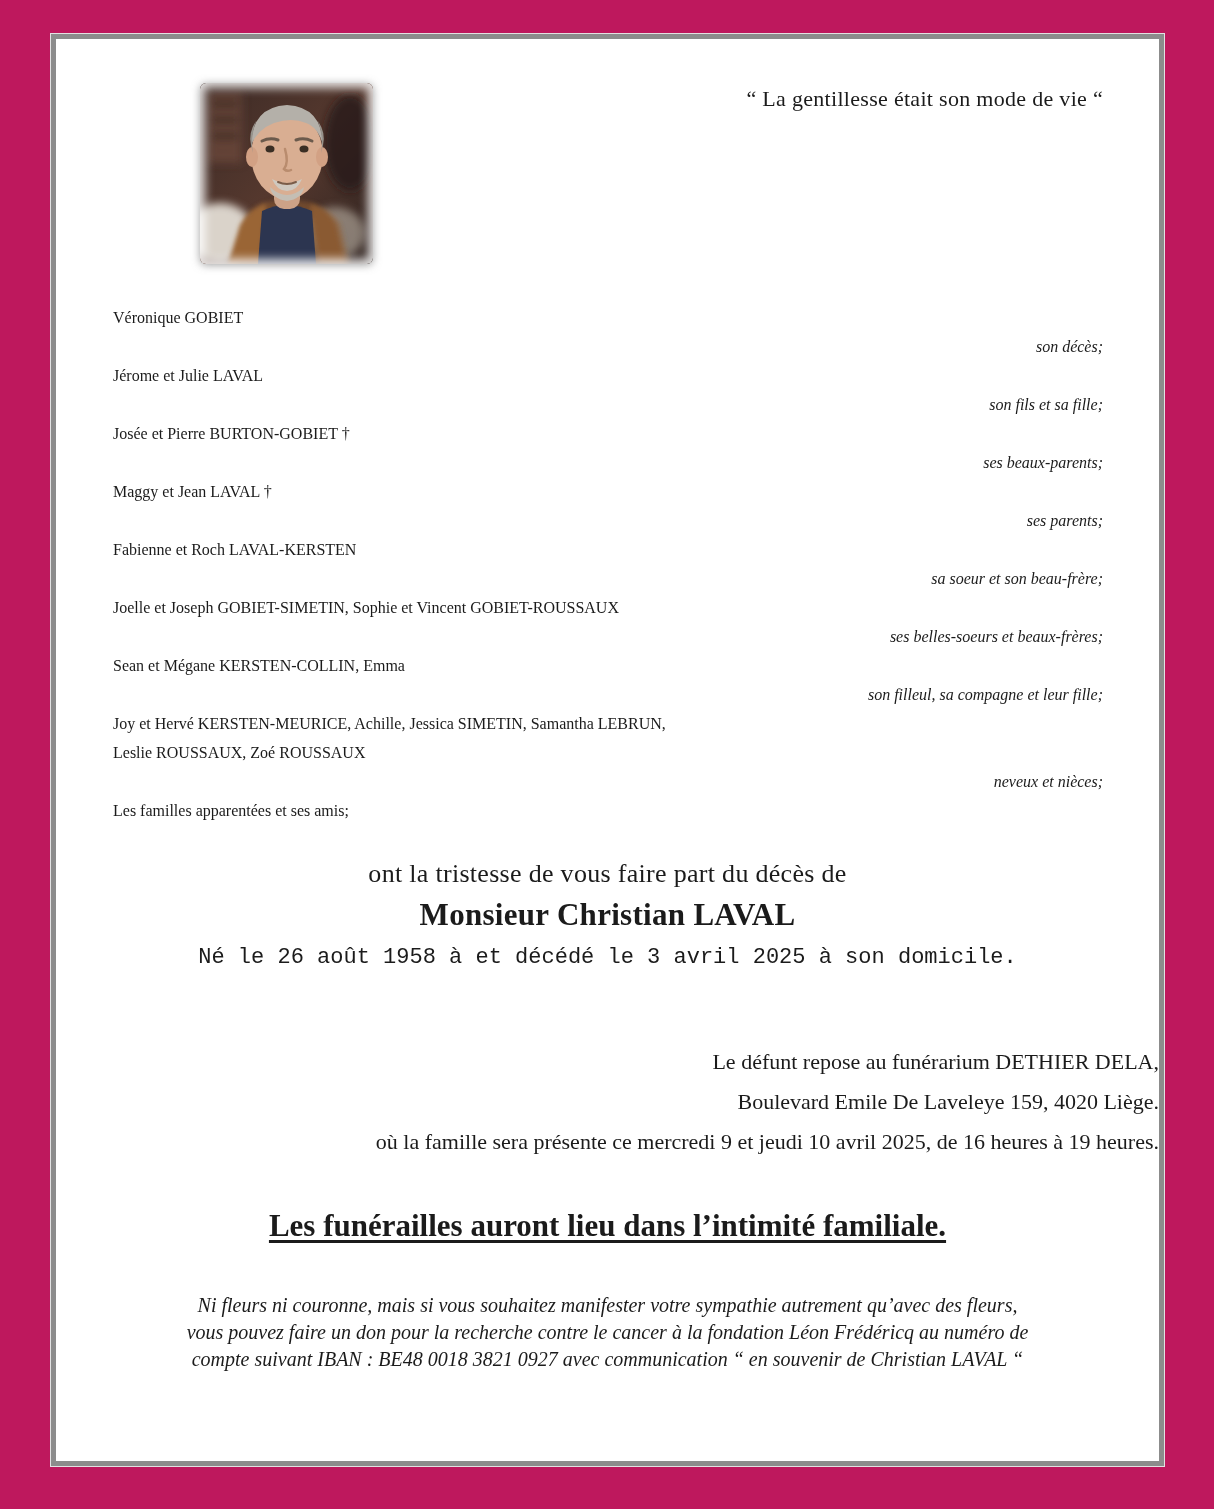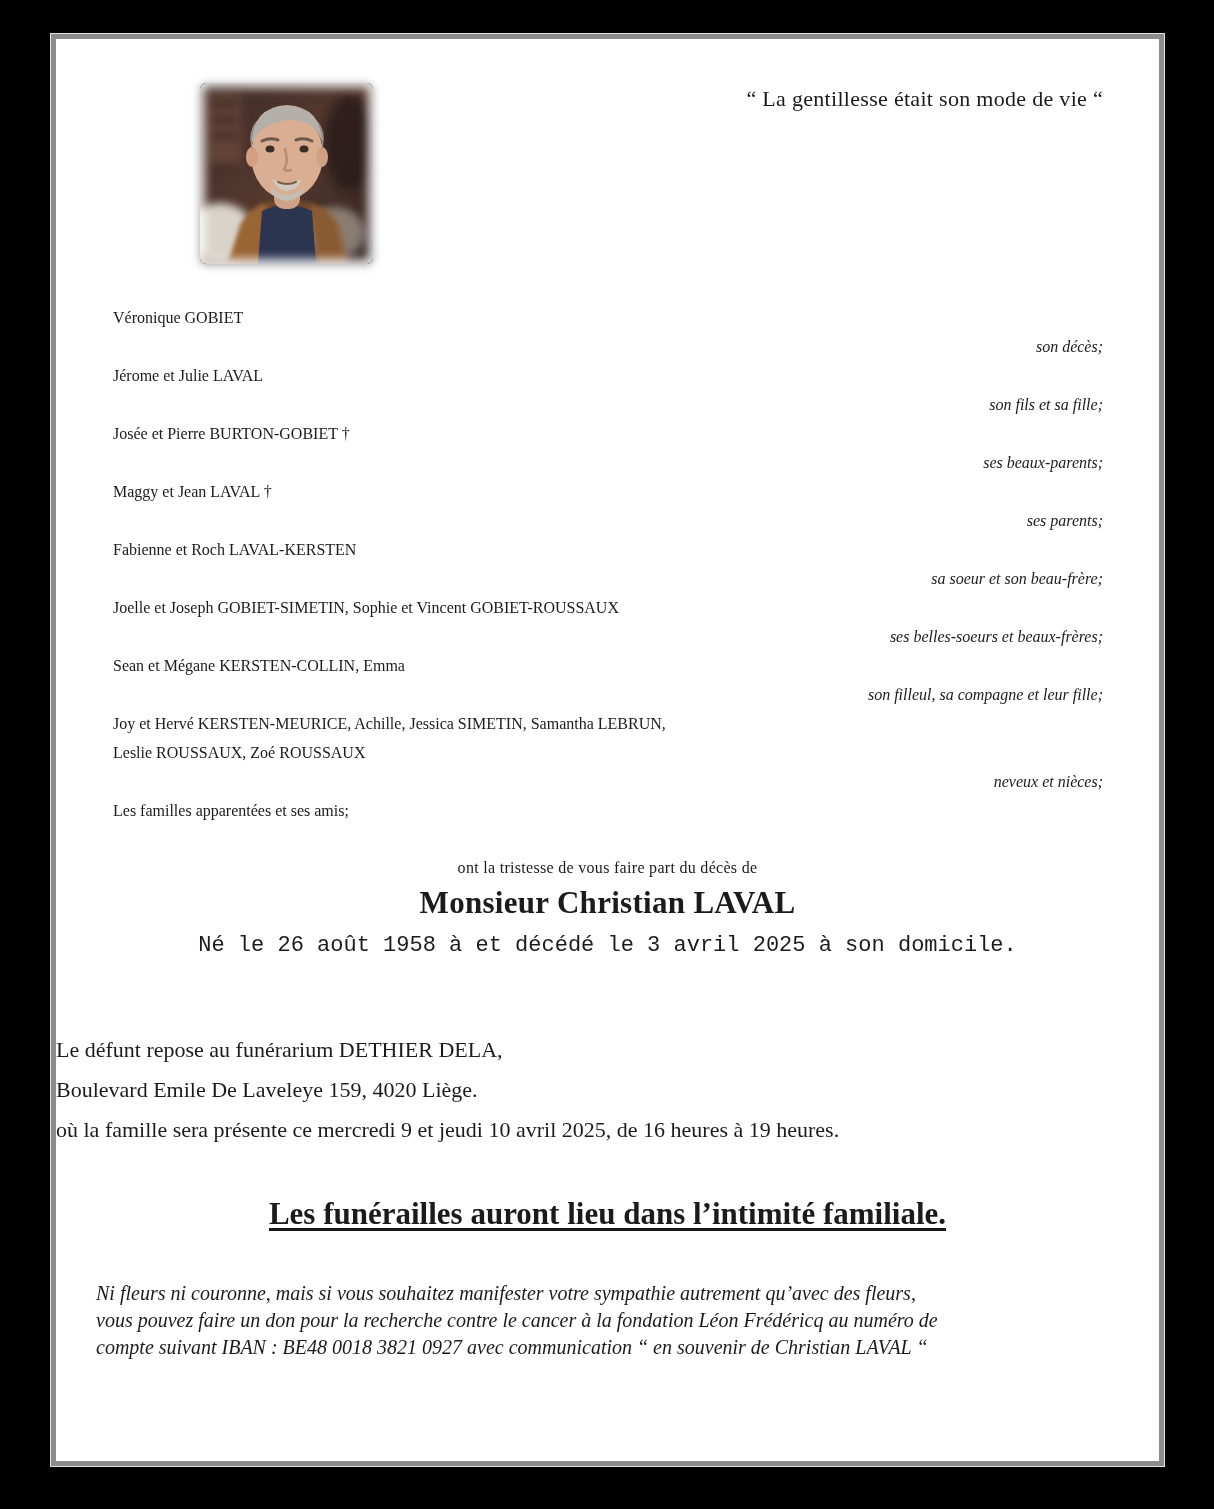--- a/index.html
+++ b/index.html
@@ -6,21 +6,21 @@
     margin: 0;
     padding: 0;
     background: #ffffff;
     font-family: "Liberation Serif", "DejaVu Serif", serif;
     color: #1b1b1b;
   }
   .canvas {
     position: relative;
     width: 1214px;
     height: 1509px;
-    background: #000000;
+    background: #be185d;
     overflow: hidden;
   }
   .page {
     position: absolute;
     left: 51px;
     top: 34px;
     width: 1103px;
     height: 1422px;
     border: 5px solid #8c8c8c;
     box-shadow: 0 0 0 1px #e2e2e2;
@@ -68,52 +68,53 @@
   }
   .family-relation {
     text-align: right;
     font-style: italic;
   }
   .announcement {
     margin-top: 34px;
     text-align: center;
   }
   .announce-intro {
-    font-size: 16px;
+    font-size: 26px;
     letter-spacing: 0.3px;
   }
   .deceased-name {
     margin-top: 8px;
     font-size: 31px;
     font-weight: bold;
     letter-spacing: 0.3px;
   }
   .deceased-dates {
     margin-top: 12px;
     font-size: 22px;
     font-family: Liberation Mono, monospace;
   }
   .repose {
     margin-top: 72px;
-    text-align: left;
+    text-align: right;
     font-size: 22px;
     line-height: 40px;
   }
   .funeral-notice {
     margin-top: 46px;
     text-align: center;
     font-size: 31px;
     font-weight: bold;
   }
   .funeral-notice span {
     text-decoration: underline;
     text-underline-offset: 4px;
   }
   .donation {
     margin-top: 48px;
+    text-align: center;
     font-style: italic;
     font-size: 20px;
     line-height: 27px;
     padding: 0 40px;
   }
 </style>
 </head>
 <body>
 
 <div class="canvas">

